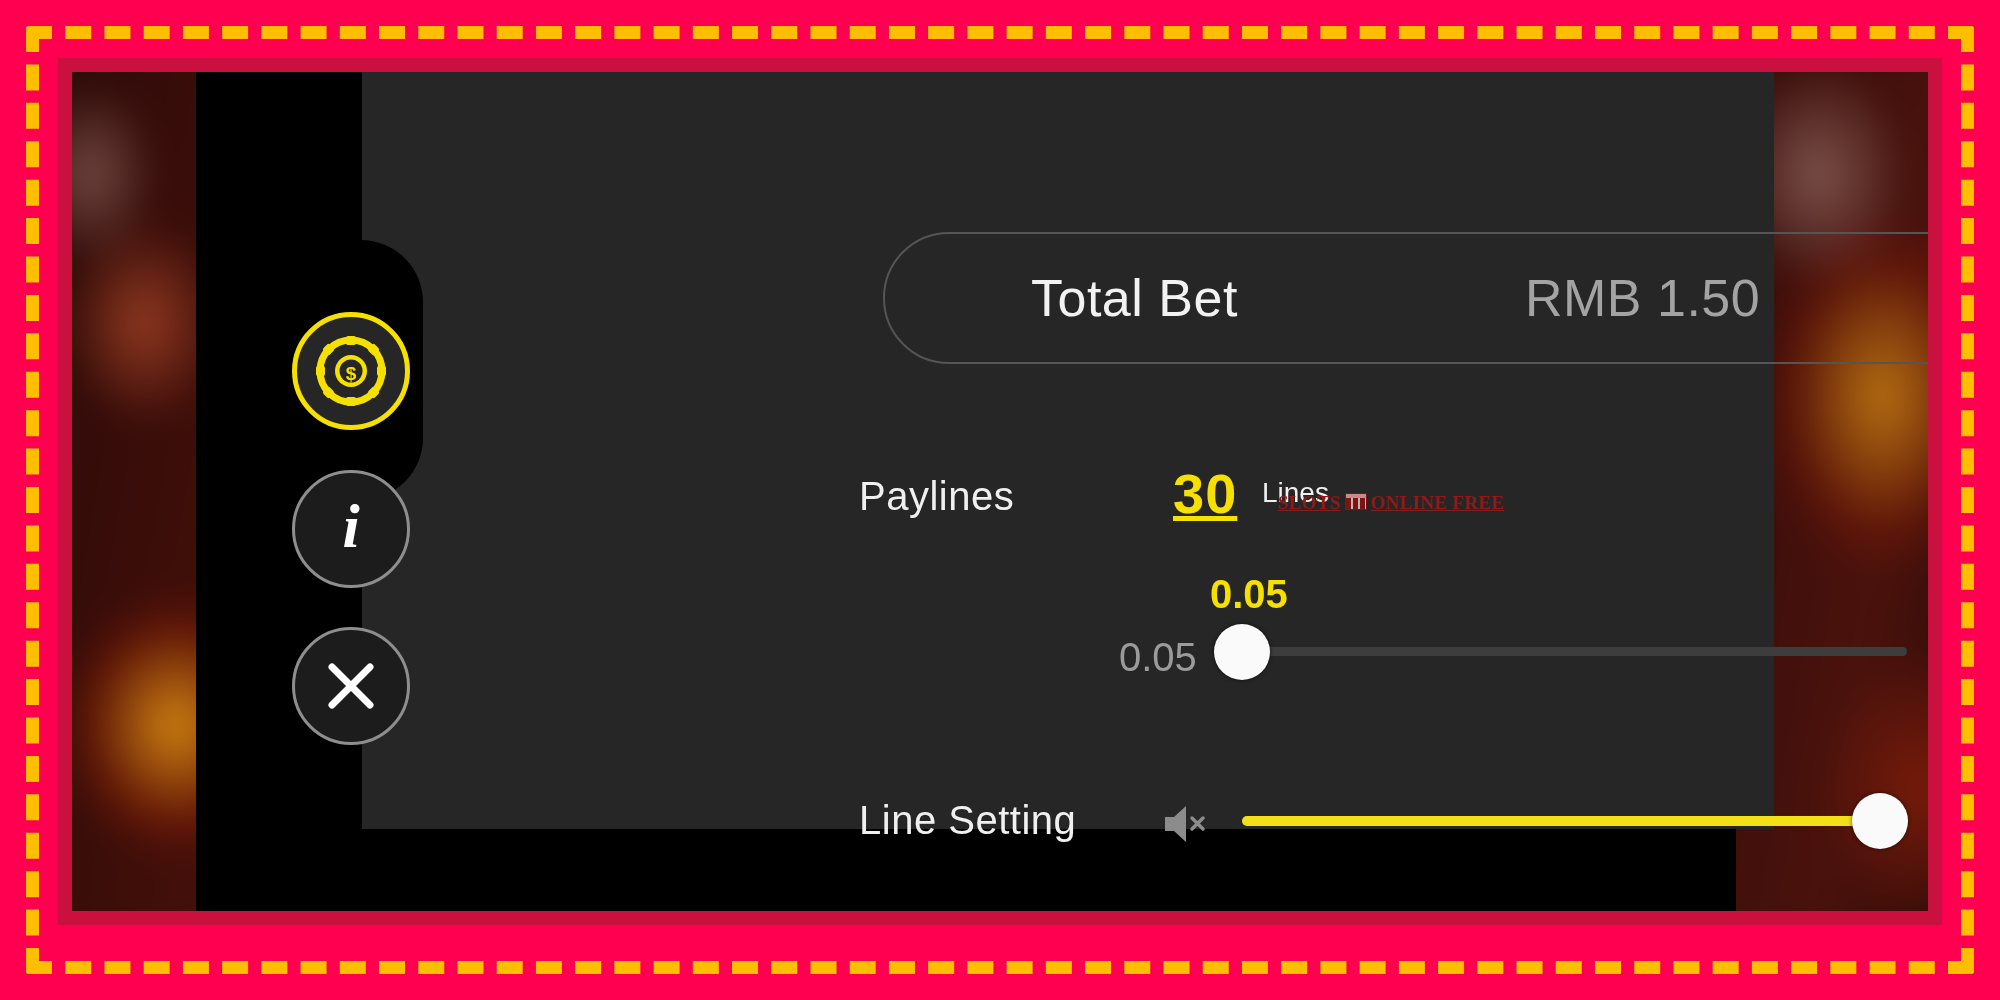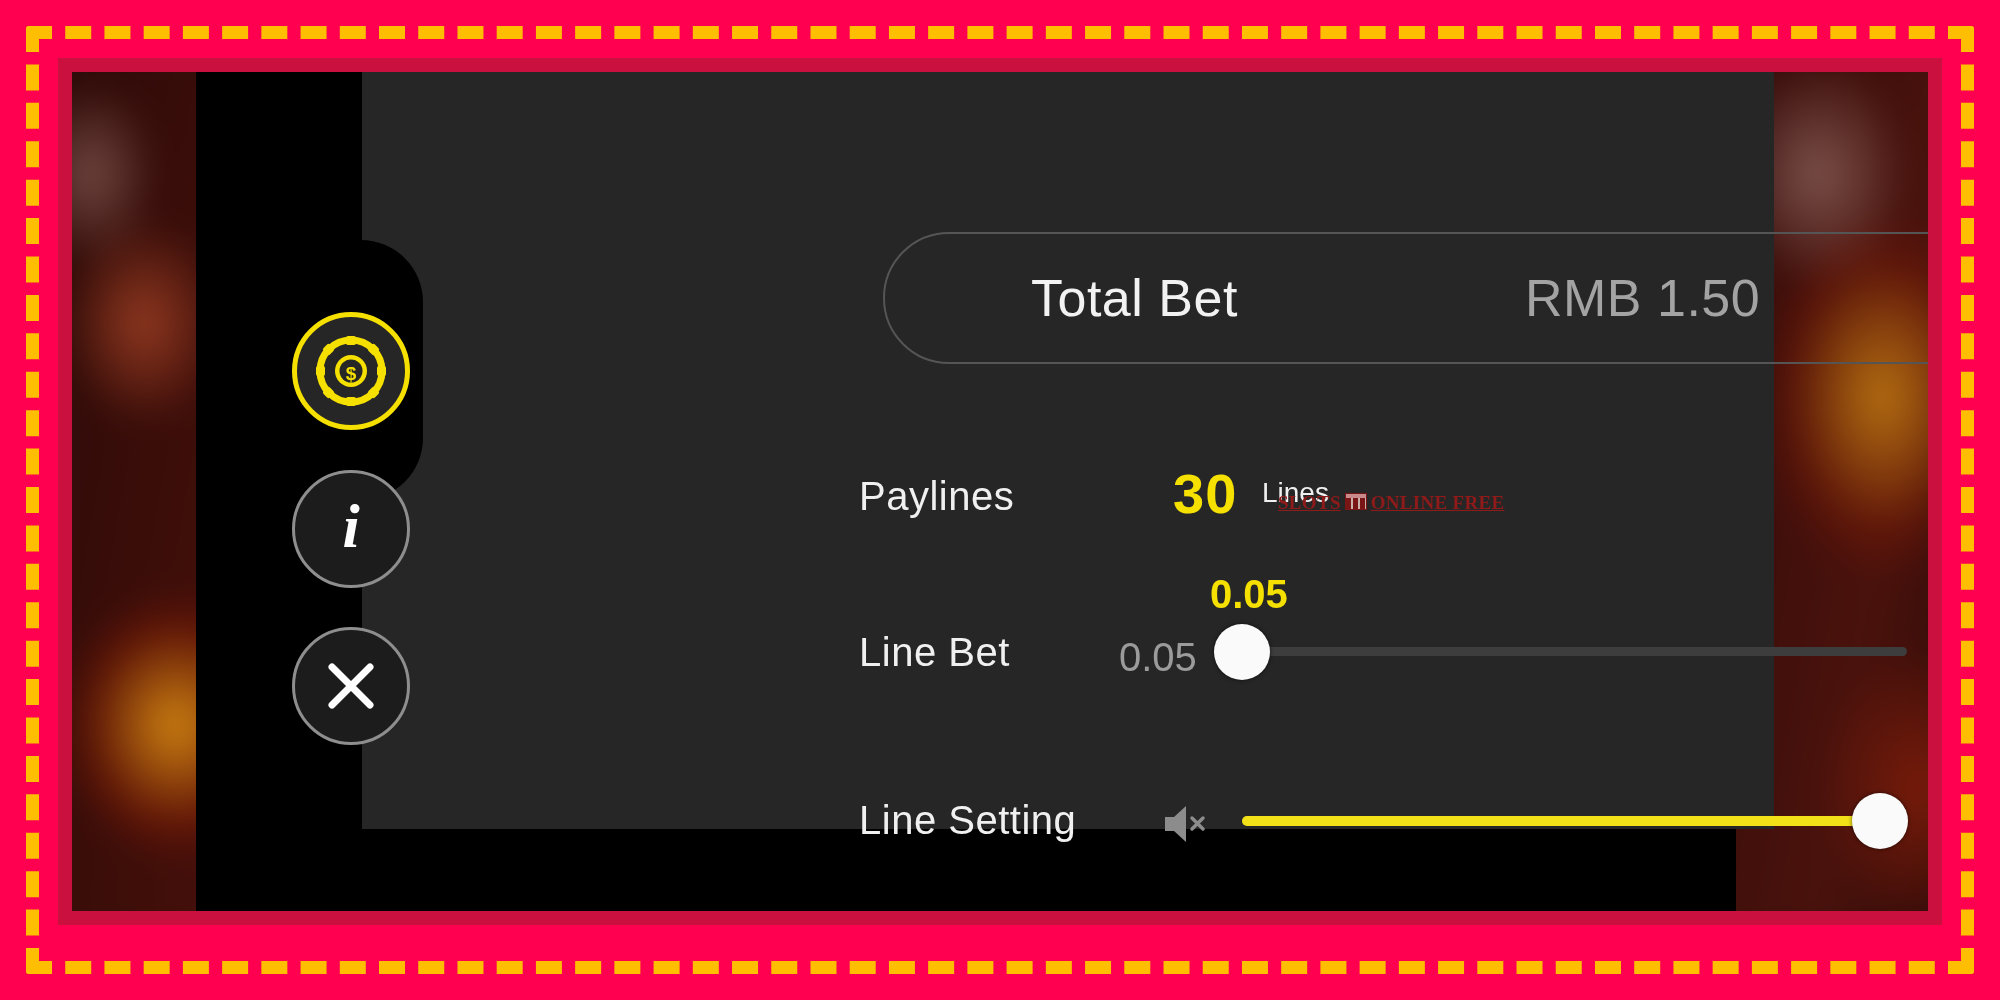--- a/index.html
+++ b/index.html
@@ -194,20 +194,21 @@
   
   #paylines-label { left: 497px; top: 402px; }
   #paylines-count {
     position: absolute;
     left: 811px;
     top: 389px;
     color: #f5e000;
     font-size: 56px;
     font-weight: bold;
     letter-spacing: 1px;
+    text-decoration: underline;
   }
   #paylines-unit {
     position: absolute;
     left: 900px;
     top: 405px;
     color: #f0f0f0;
     font-size: 28px;
   }
   
   #watermark {
@@ -341,21 +342,20 @@
       <div class="row-label" id="paylines-label">Paylines</div>
       <div id="paylines-count">30</div>
       <div id="paylines-unit">Lines</div>
 
       <div id="watermark">
         <span>SLOTS</span>
         <span class="wm-mark"></span>
         <span>ONLINE FREE</span>
       </div>
 
-      <div class="row-label" id="linebet-label">Line Bet</div>
       <div id="linebet-min">0.05</div>
       <div id="linebet-bubble">0.05</div>
       <div id="linebet-track"></div>
       <div id="linebet-thumb" style="left: 852px;"></div>
 
       <div class="row-label" id="sound-label">Line Setting</div>
       <div id="sound-mute-icon">
         <svg viewBox="0 0 54 48">
           <path d="M6 17 h9 L27 6 v36 L15 31 H6 Z" fill="#8c8c8c"></path>
           <path d="M33 18 l11 11 M44 18 l-11 11" stroke="#8c8c8c" stroke-width="3.5" fill="none" stroke-linecap="round"></path>

